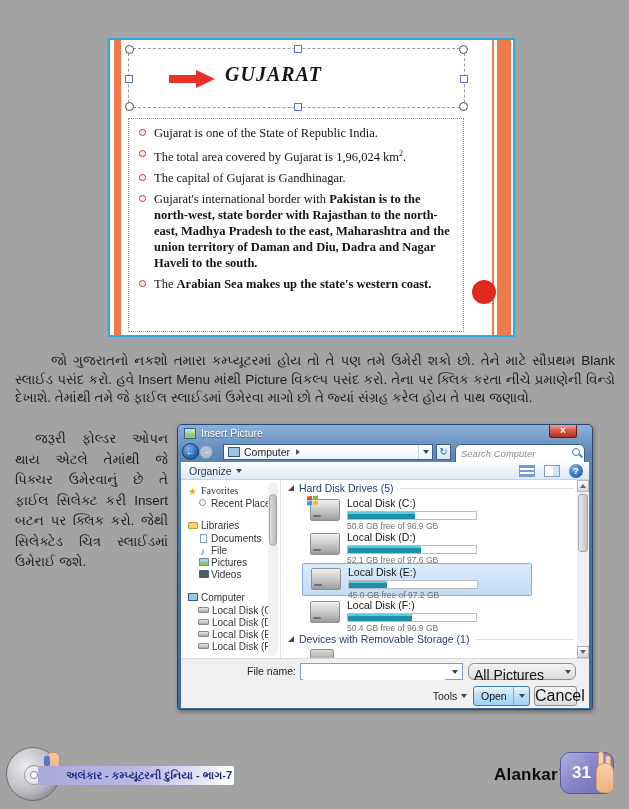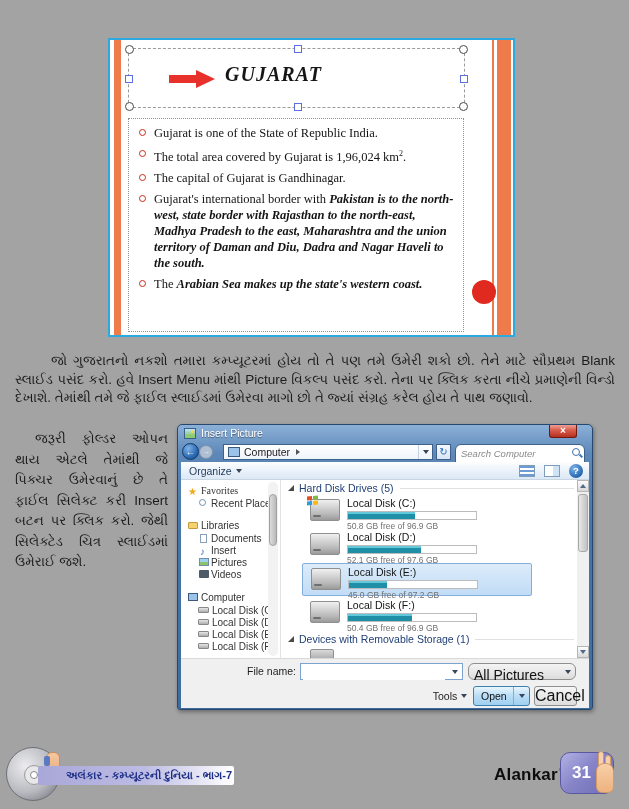--- a/index.html
+++ b/index.html
@@ -16,21 +16,21 @@
   .h-circ{width:7px;height:7px;border:1.5px solid #4a4a4a;border-radius:50%;}
   .h-sq{width:6px;height:6px;border:1.5px solid #5b6ee1;}
   .arrow-shape{position:absolute;left:40px;top:21px;width:46px;height:18px;}
   .arrow-rect{position:absolute;left:0;top:5px;width:27px;height:8px;background:#E8312A;}
   .arrow-head{position:absolute;left:27px;top:0;width:0;height:0;border-top:9px solid transparent;border-bottom:9px solid transparent;border-left:19px solid #E8312A;}
   .slide-title{position:absolute;left:96px;top:14px;font-family:"Liberation Serif",serif;font-weight:bold;font-style:italic;font-size:20px;letter-spacing:1px;color:#161616;}
 
   .content-box{position:absolute;left:18px;top:78px;width:336px;height:214px;border:1px dotted #8f8f8f;box-sizing:border-box;padding:6px 8px 0 8px;}
   .bullet{position:relative;padding-left:17px;margin-bottom:5px;font-family:"Liberation Serif",serif;font-size:12.5px;line-height:16px;color:#141414;}
   .bullet .dot{position:absolute;left:2px;top:4px;width:5px;height:5px;border:1.6px solid #CC2A1E;border-radius:50%;background:#fff;}
-  .em{font-weight:bold;font-style:italic;}
+  .em{font-weight:bold;}
   .sup{vertical-align:super;font-size:8px;}
   .red-dot{position:absolute;left:362px;top:240px;width:24px;height:24px;border-radius:50%;background:#E0291F;}
 
   
   .para{position:absolute;left:15px;top:352px;width:600px;font-size:13.5px;line-height:18.5px;color:#1c1c1c;text-align:justify;text-indent:36px;}
   .side-note{position:absolute;left:15px;top:429px;width:153px;font-size:13.5px;line-height:20.5px;color:#1c1c1c;text-align:justify;text-indent:20px;}
 
   
   #dlg{position:absolute;left:177px;top:424px;width:416px;height:286px;border-radius:5px 5px 3px 3px;
        background:linear-gradient(180deg,#8cb0d8 0%,#5d88b8 10%,#4976a8 35%,#3f6c9e 100%);
@@ -243,21 +243,21 @@
           <div class="side-item" style="top:40px;">
             <span class="sic ic-folder" style="left:7px;"></span>
             <span class="lab" style="left:20px;">Libraries</span>
           </div>
           <div class="side-item" style="top:53px;">
             <span class="sic ic-doc" style="left:19px;"></span>
             <span class="lab" style="left:30px;">Documents</span>
           </div>
           <div class="side-item" style="top:65px;">
             <span class="sic ic-music" style="left:19px;"></span>
-            <span class="lab" style="left:30px;">Insert</span>
+            <span class="lab" style="left:30px;">File</span>
           </div>
           <div class="side-item" style="top:77px;">
             <span class="sic ic-pic" style="left:18px;"></span>
             <span class="lab" style="left:30px;">Pictures</span>
           </div>
           <div class="side-item" style="top:89px;">
             <span class="sic ic-video" style="left:18px;"></span>
             <span class="lab" style="left:30px;">Videos</span>
           </div>
           <div class="side-item" style="top:112px;">

